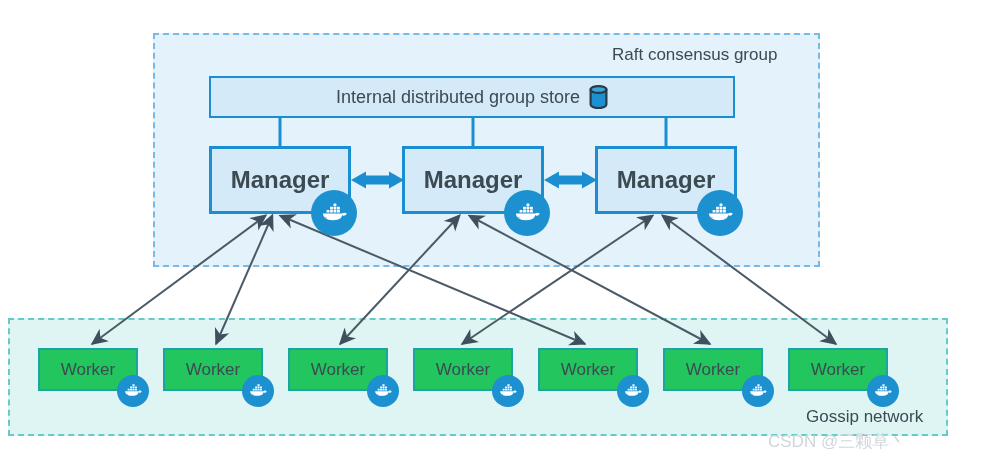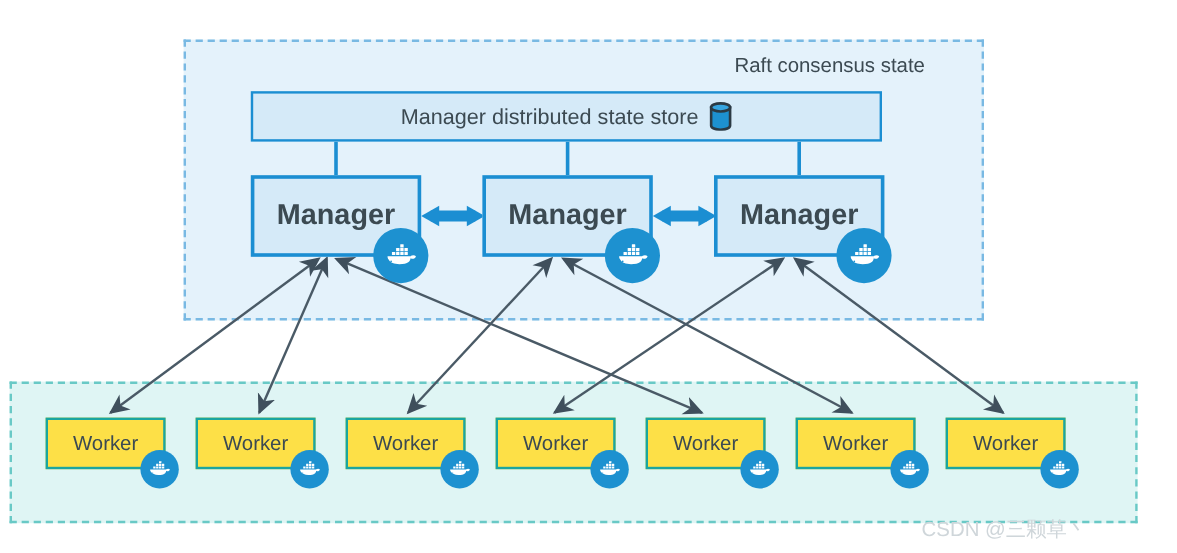--- a/index.html
+++ b/index.html
@@ -94,21 +94,21 @@
     top: 146px;
   }
   .manager .node-label { font-size: 24px; font-weight: bold; }
   #manager-1 { left: 209px; }
   #manager-2 { left: 402px; }
   #manager-3 { left: 595px; }
 
   .worker {
     width: 100px;
     height: 43px;
-    background: #fde047;
+    background: #22c55e;
     border: 2px solid #1aa5a0;
     top: 348px;
   }
   .worker .node-label { font-size: 17px; }
   #worker-1 { left: 38px; }
   #worker-2 { left: 163px; }
   #worker-3 { left: 288px; }
   #worker-4 { left: 413px; }
   #worker-5 { left: 538px; }
   #worker-6 { left: 663px; }
@@ -181,25 +181,26 @@
       <line x1="265" y1="216" x2="92" y2="344"></line>
       <line x1="272" y1="216" x2="216" y2="344"></line>
       <line x1="281" y1="216" x2="585" y2="344"></line>
       <line x1="459" y1="216" x2="340" y2="344"></line>
       <line x1="470" y1="216" x2="710" y2="344"></line>
       <line x1="652" y1="216" x2="462" y2="344"></line>
       <line x1="663" y1="216" x2="836" y2="344"></line>
     </g>
   </svg>
 
-  <div class="zone-label" id="raft-label">Raft consensus state</div>
+  <div class="zone-label" id="raft-label">Raft consensus group</div>
+  <div class="zone-label" id="gossip-label">Gossip network</div>
 
   <div class="node" id="state-store">
     <div class="store-inner">
-      <span class="node-label">Manager distributed state store</span>
+      <span class="node-label">Internal distributed group store</span>
       <span>
         <svg class="db-icon" width="19" height="24" viewBox="0 0 19 24">
           <path d="M1.6,4.5 L1.6,19.5 a7.9,3.6 0 0 0 15.8,0 L17.4,4.5 Z" fill="#1d91d0" stroke="#2b3a44" stroke-width="2.2"></path>
           <ellipse cx="9.5" cy="4.5" rx="7.9" ry="3.4" fill="#36a5e0" stroke="#2b3a44" stroke-width="2.2"></ellipse>
         </svg>
       </span>
     </div>
   </div>
 
   <div class="node manager" id="manager-1">

